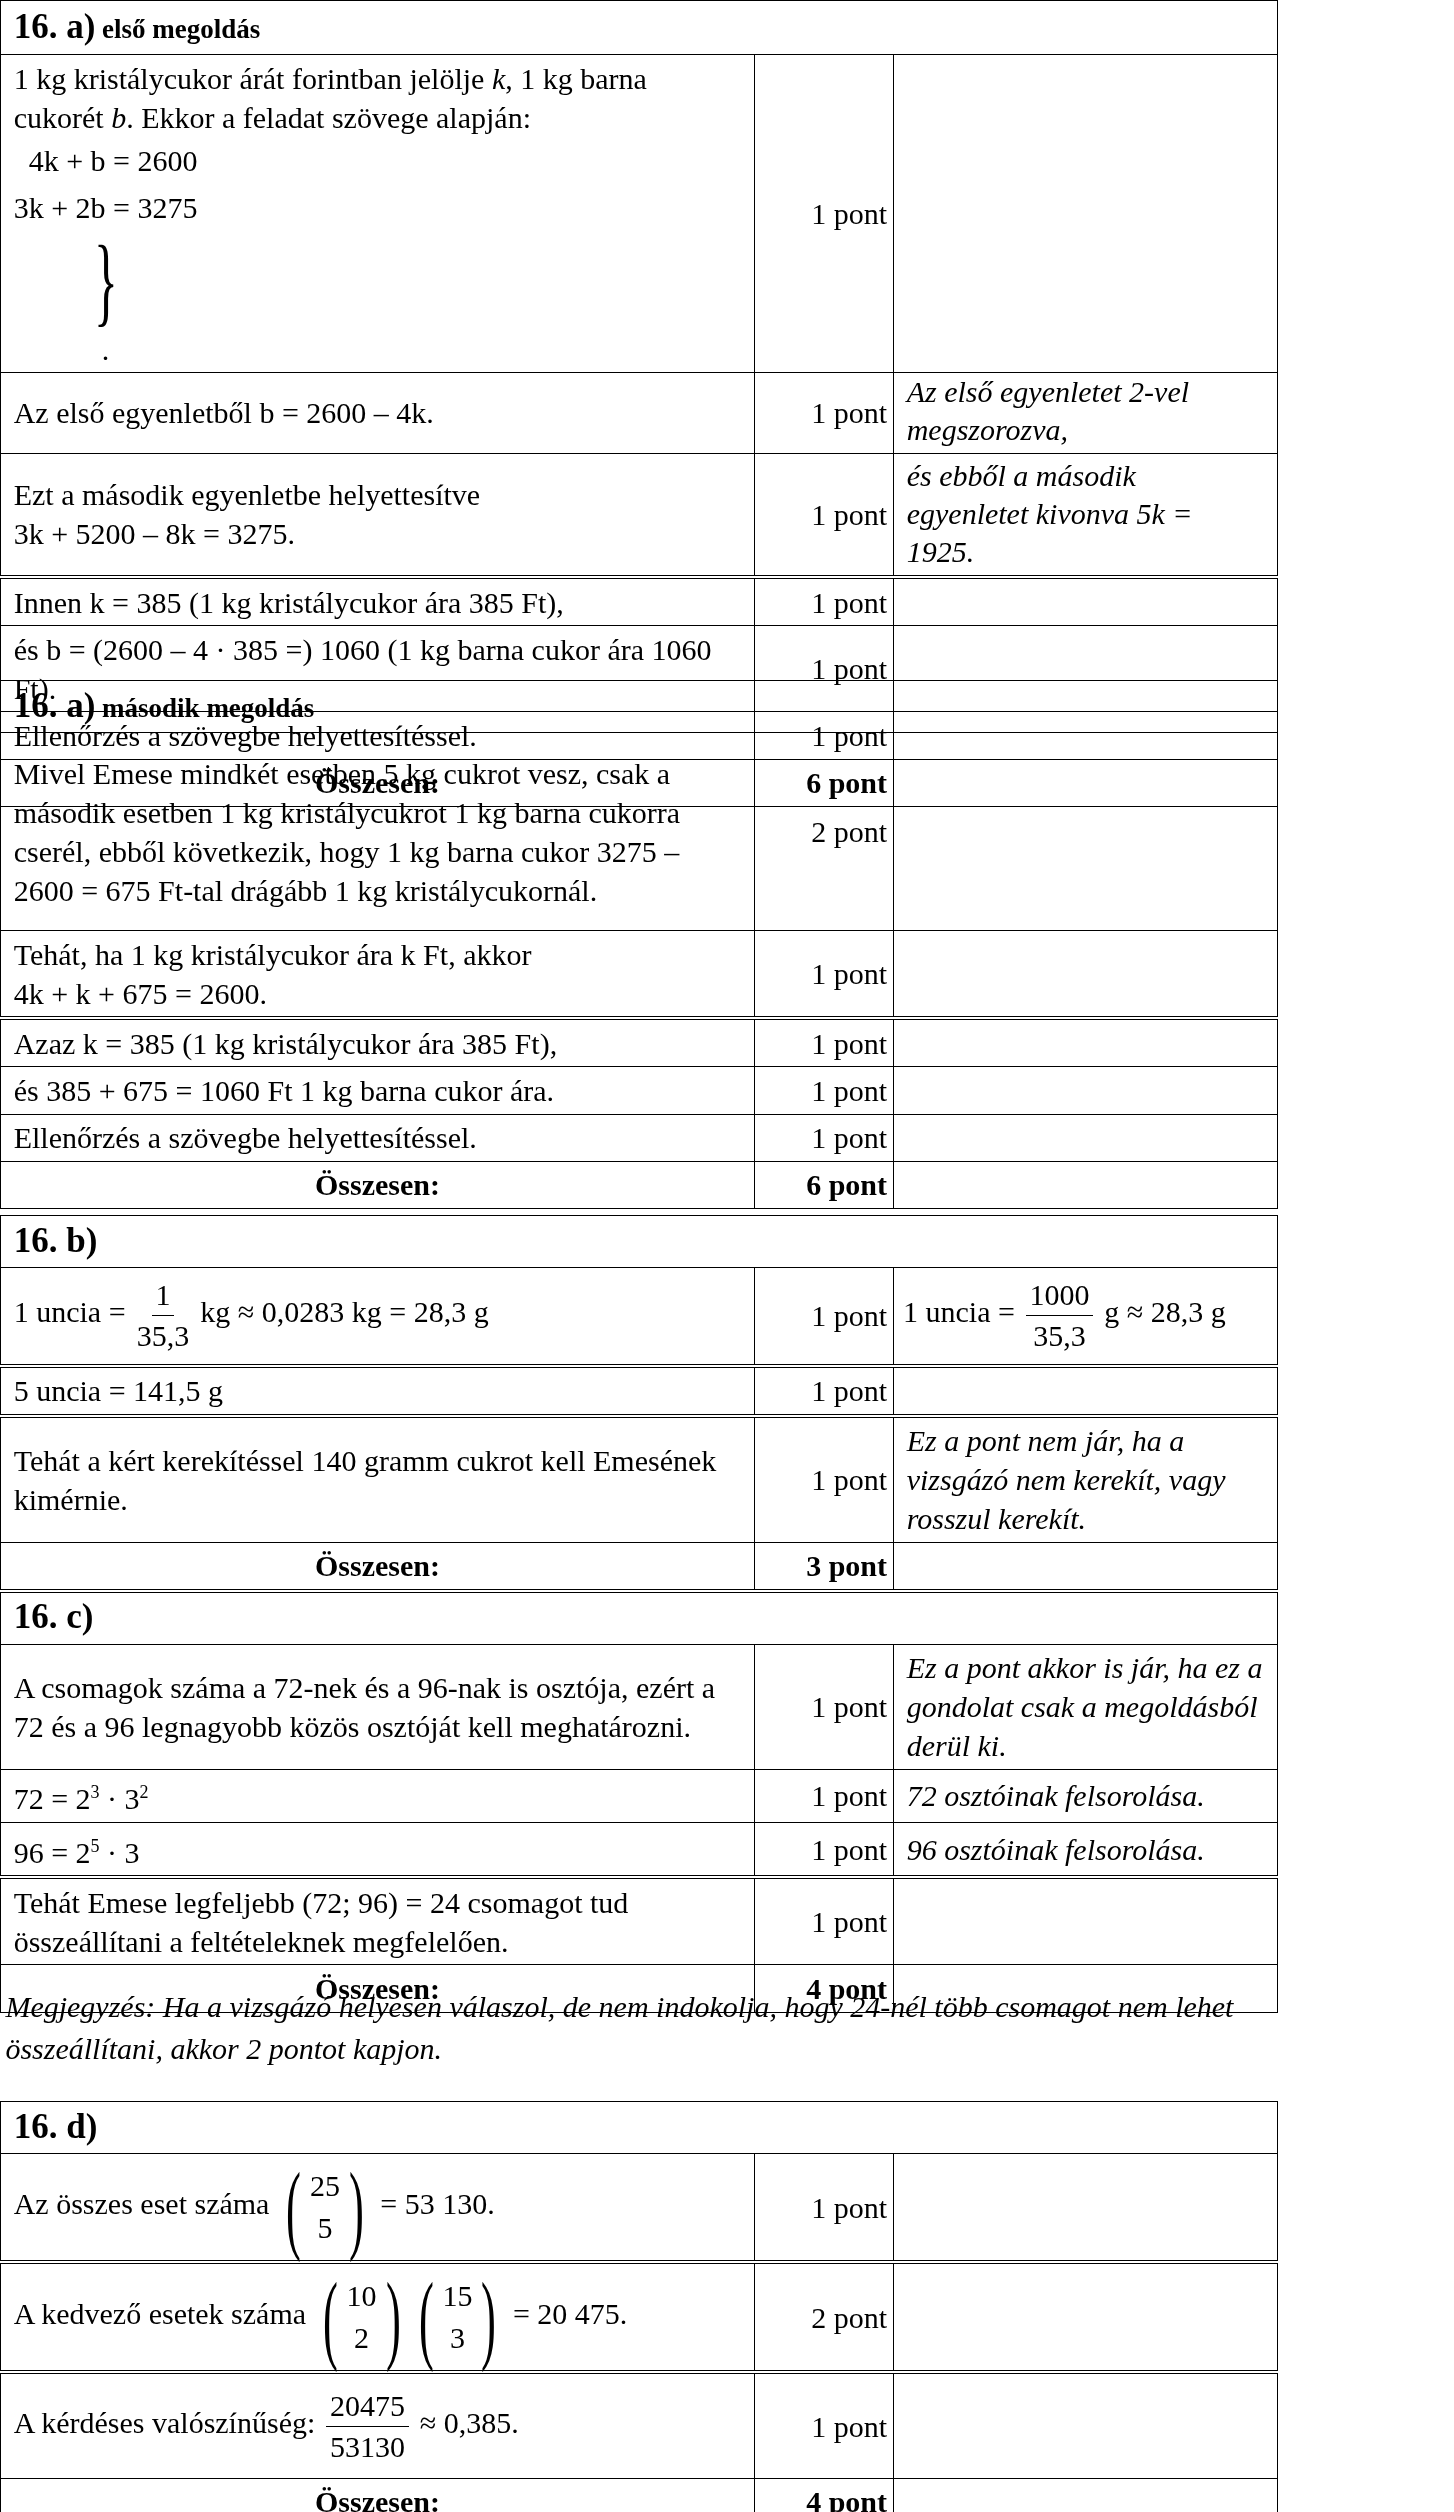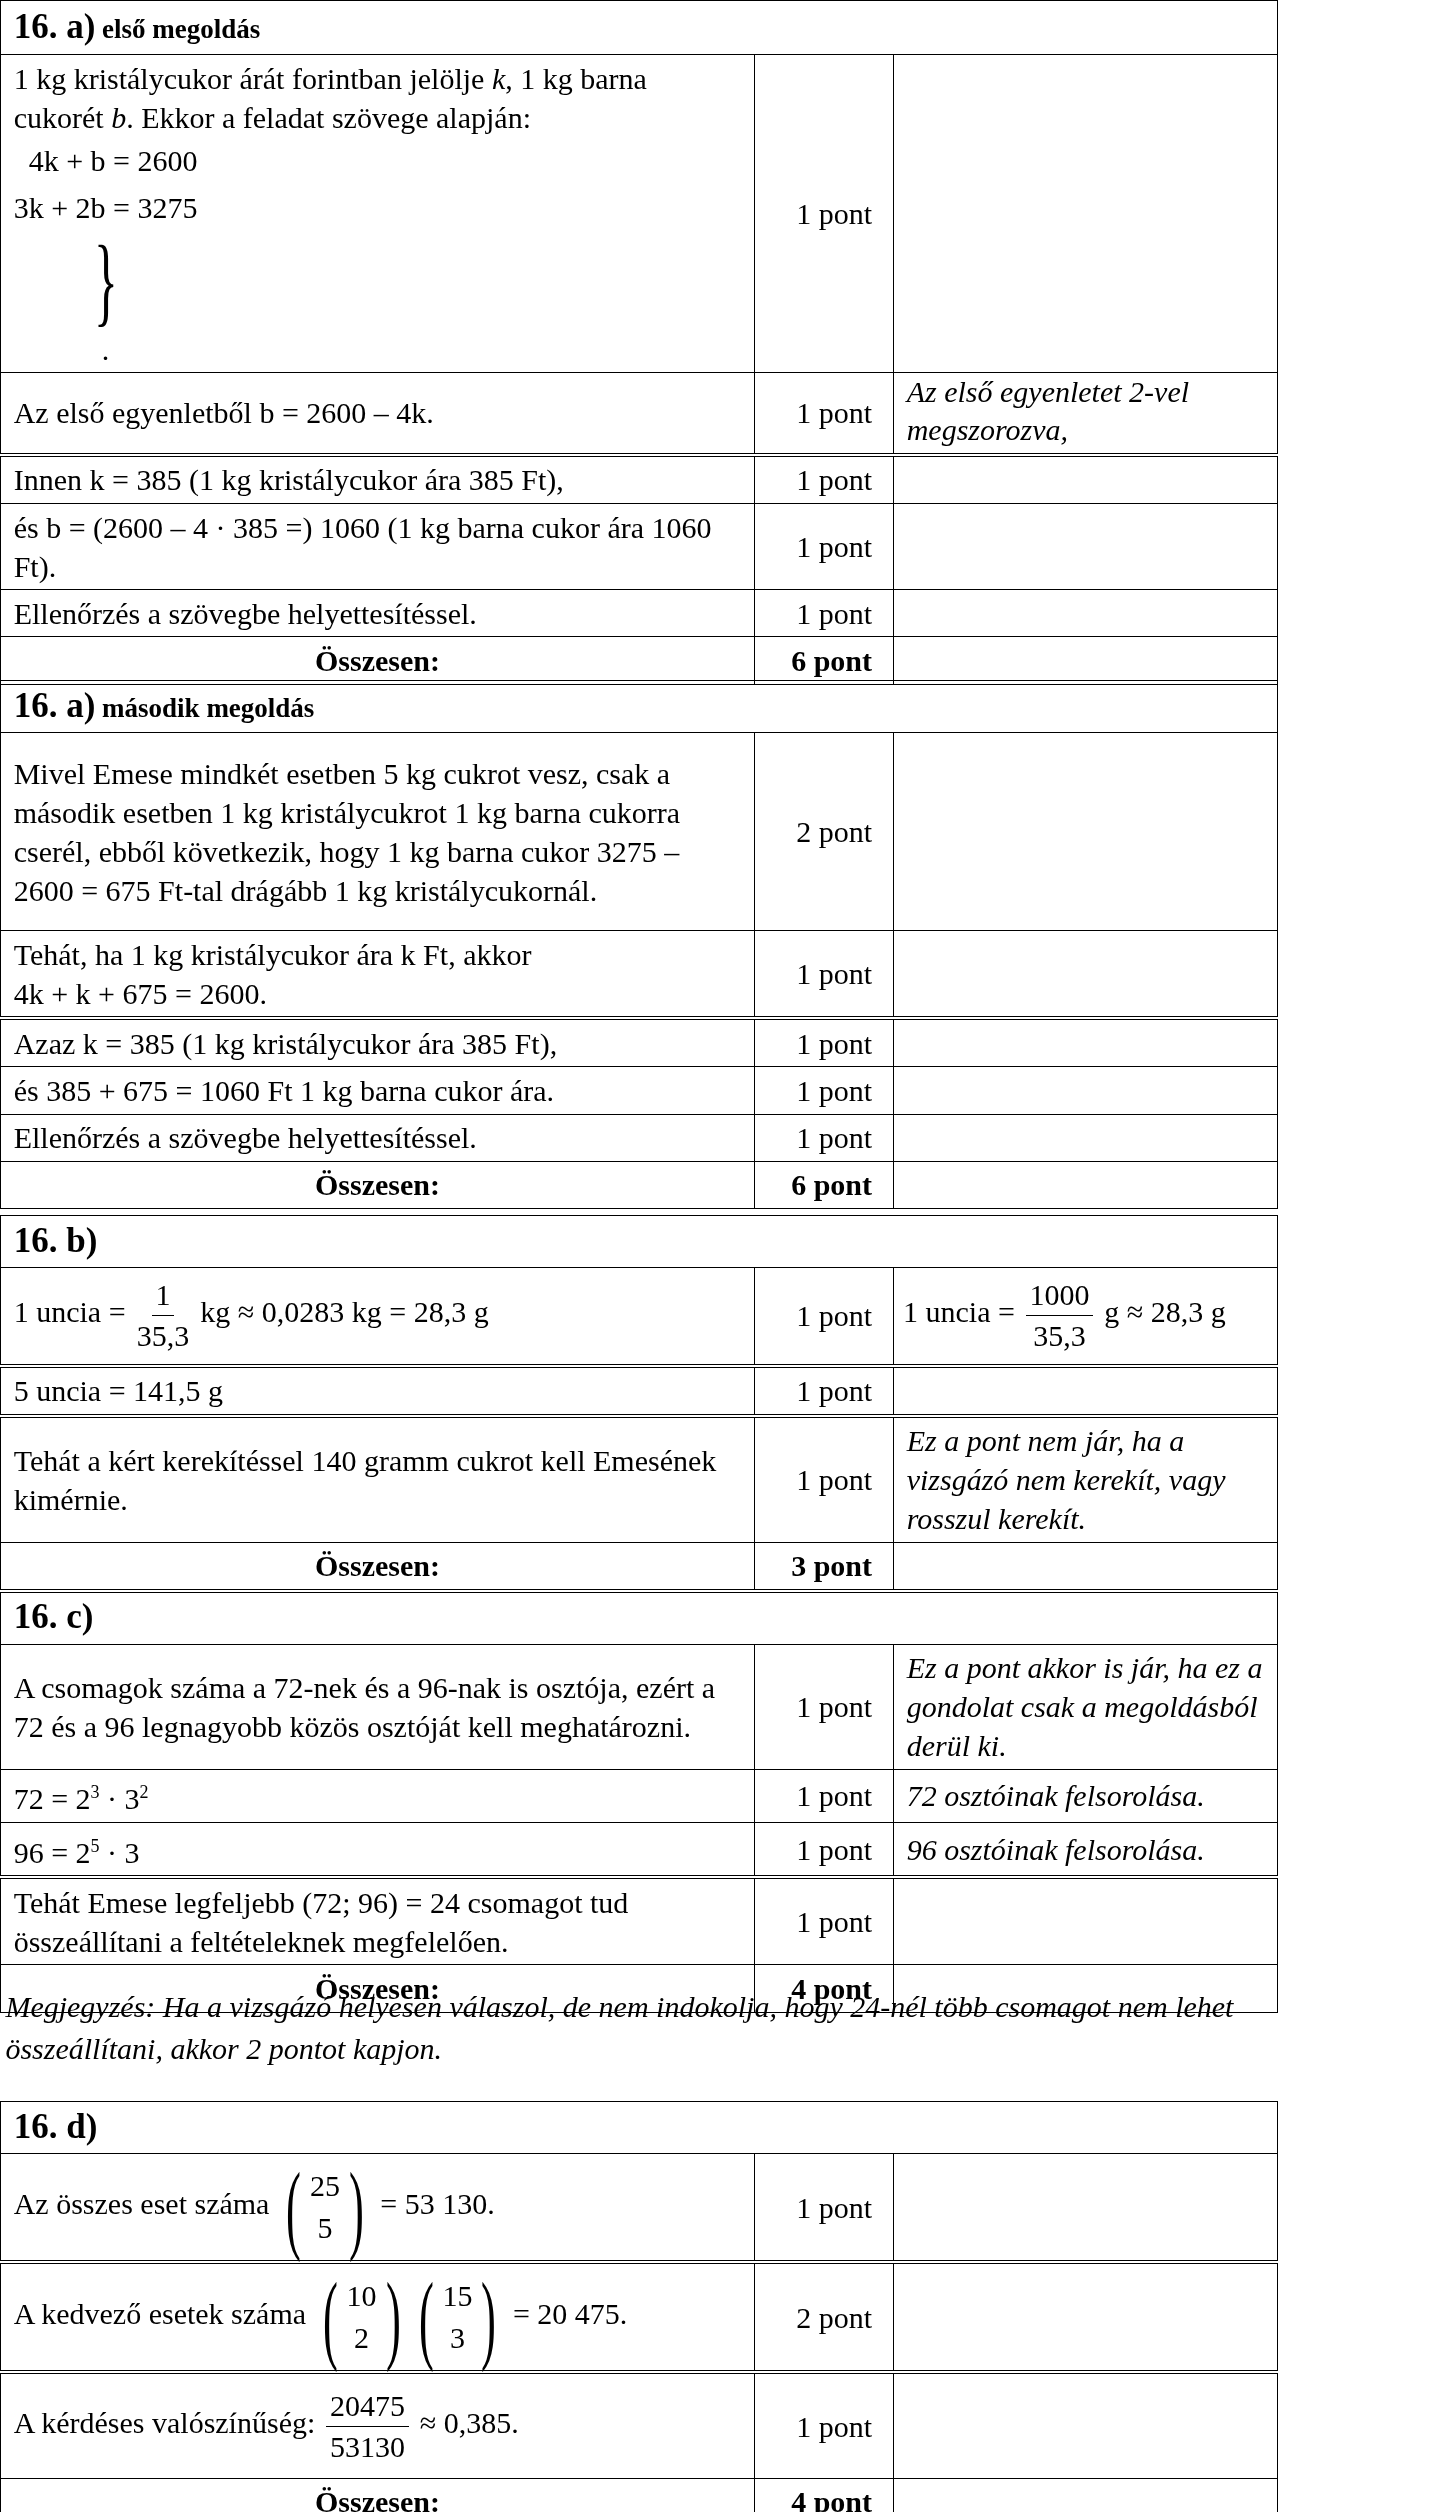--- a/index.html
+++ b/index.html
@@ -1,21 +1,21 @@
 <!DOCTYPE html>
 <html style="font-size:14.5px"><head>
 <meta charset="utf-8">
 <style>
   html,body{margin:0;padding:0;background:#fff;}
   body{width:1455px;height:2512px;position:relative;overflow:hidden;
        font-family:"Liberation Serif","DejaVu Serif",serif;color:#000;}
   .sec{position:absolute;left:0;width:1277px;}
   table{border-collapse:collapse;width:1277px;table-layout:fixed;}
   td{border:1.8px solid #000;padding:3.6px 12.7px;font-size:30px;line-height:39px;vertical-align:middle;}
-  td.pts{text-align:right;padding-right:21px;}
+  td.pts{text-align:right;padding-right:6px;}
   td.note{font-style:italic;padding-left:12.7px;}
   tr.hdr td{font-weight:bold;font-size:27px;padding:1.8px 12.7px;height:47px;}
   .hnum{font-size:35px;}
   tr.dbl td{border-top:4.5px double #000;}
   tr.sum td{font-weight:bold;}
   td.sumlabel{text-align:center;}
   i{font-style:italic;}
   .frac{display:inline-flex;flex-direction:column;align-items:center;vertical-align:middle;margin:0 3.6px;}
   .frac .num{border-bottom:1.8px solid #000;padding:0 3.6px;line-height:40px;}
   .frac .den{line-height:40px;}
@@ -58,20 +58,28 @@
       </span>
     </td>
     <td class="pts">1 pont</td>
     <td class="note"></td>
   </tr>
   <tr style="height:77px">
     <td>Az első egyenletből b = 2600 – 4k.</td>
     <td class="pts">1 pont</td>
     <td class="note" style="vertical-align:top;padding-top:0;line-height:38px">Az első egyenletet 2-vel megszorozva,</td>
   </tr>
+  <tr style="height:120px">
+    <td>
+      <span>Ezt a második egyenletbe helyettesítve</span><br>
+      <span>3k + 5200 – 8k = 3275.</span>
+    </td>
+    <td class="pts">1 pont</td>
+    <td class="note" style="line-height:38px">és ebből a második egyenletet kivonva 5k = 1925.</td>
+  </tr>
   <tr class="dbl" style="height:44px">
     <td>Innen k = 385 (1 kg kristálycukor ára 385 Ft),</td>
     <td class="pts">1 pont</td>
     <td class="note"></td>
   </tr>
   <tr style="height:84px">
     <td>és b = (2600 – 4 · 385 =) 1060 (1 kg barna cukor ára 1060 Ft).</td>
     <td class="pts">1 pont</td>
     <td class="note"></td>
   </tr>

